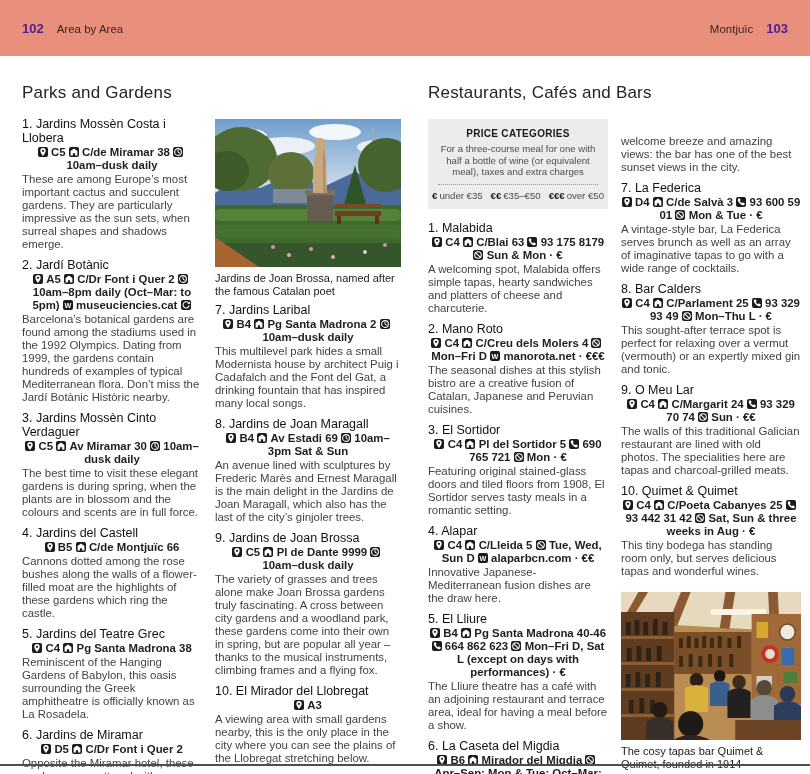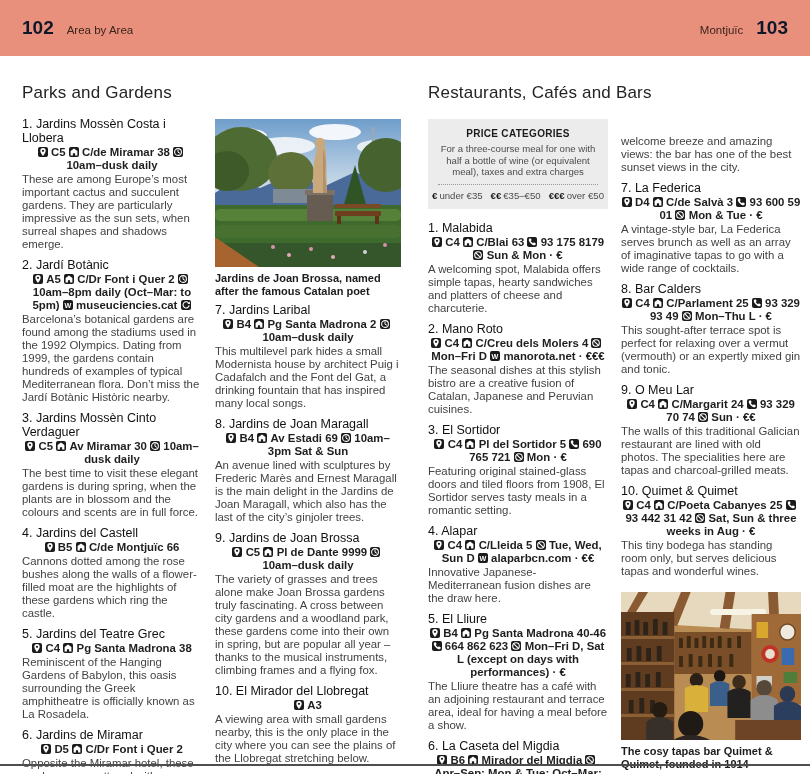--- a/index.html
+++ b/index.html
@@ -2,21 +2,21 @@
 <html><head>
 <meta charset="utf-8">
 <style>
   html,body{margin:0;padding:0;background:#fff;}
   .page{position:relative;width:810px;height:774px;background:#ffffff;overflow:hidden;
         font-family:"Liberation Sans",sans-serif;color:#222;}
   
   .topbar{height:56px;background:#e9907d;display:flex;align-items:center;
           justify-content:space-between;padding:0 22px;box-sizing:border-box;}
   .topbar .grp{display:flex;align-items:baseline;gap:13px;}
-  .pagenum{font-size:19px;font-weight:bold;color:#0f172a;}
+  .pagenum{font-size:13px;font-weight:bold;color:#4c1d95;}
   .sectlbl{font-size:11.5px;color:#3a241c;}
   
   .content{display:flex;gap:34px;padding:0 22px;box-sizing:border-box;}
   .half{width:372px;flex:0 0 372px;}
   h1.sect{font-size:17px;font-weight:400;color:#242424;margin:27px 0 14px 0;letter-spacing:.2px;}
   .cols{display:flex;gap:13px;}
   .col{width:180px;flex:0 0 180px;}
   .col.wide{width:186px;flex:0 0 186px;}
   
   .entry{margin:0 0 7px 0;}
@@ -31,21 +31,21 @@
   .pb-title{font-size:10px;font-weight:bold;color:#1a1a1a;letter-spacing:.3px;margin:0 0 4px 0;}
   .pb-body{font-size:9.6px;line-height:11.5px;color:#4d4d4d;margin:0;}
   .pb-div{border-top:1px dotted #9a9a9a;margin:6px 0 5px 0;}
   .pb-scale{font-size:9.6px;color:#4d4d4d;display:flex;justify-content:center;gap:8px;white-space:nowrap;}
   .pb-scale b{color:#1a1a1a;margin-right:2px;}
   
   figure{margin:0;}
   figure.top{margin:2px 0 5px 0;}
   figure.bottom{margin:14px 0 0 0;}
   .photo{display:block;width:100%;height:148px;}
-  figcaption{font-size:11px;line-height:13px;font-weight:bold;color:#1c1c1c;margin-top:5px;}
+  figcaption{font-size:11px;line-height:13px;font-weight:normal;color:#1c1c1c;margin-top:5px;}
   .continuation{margin-top:18px;}
   .bottom-rule{position:absolute;left:0;right:0;top:764px;height:2px;background:#4e4e4e;}
 </style>
 </head>
 <body>
 
 <div class="page">
 
   <header class="topbar">
     <div class="grp">

